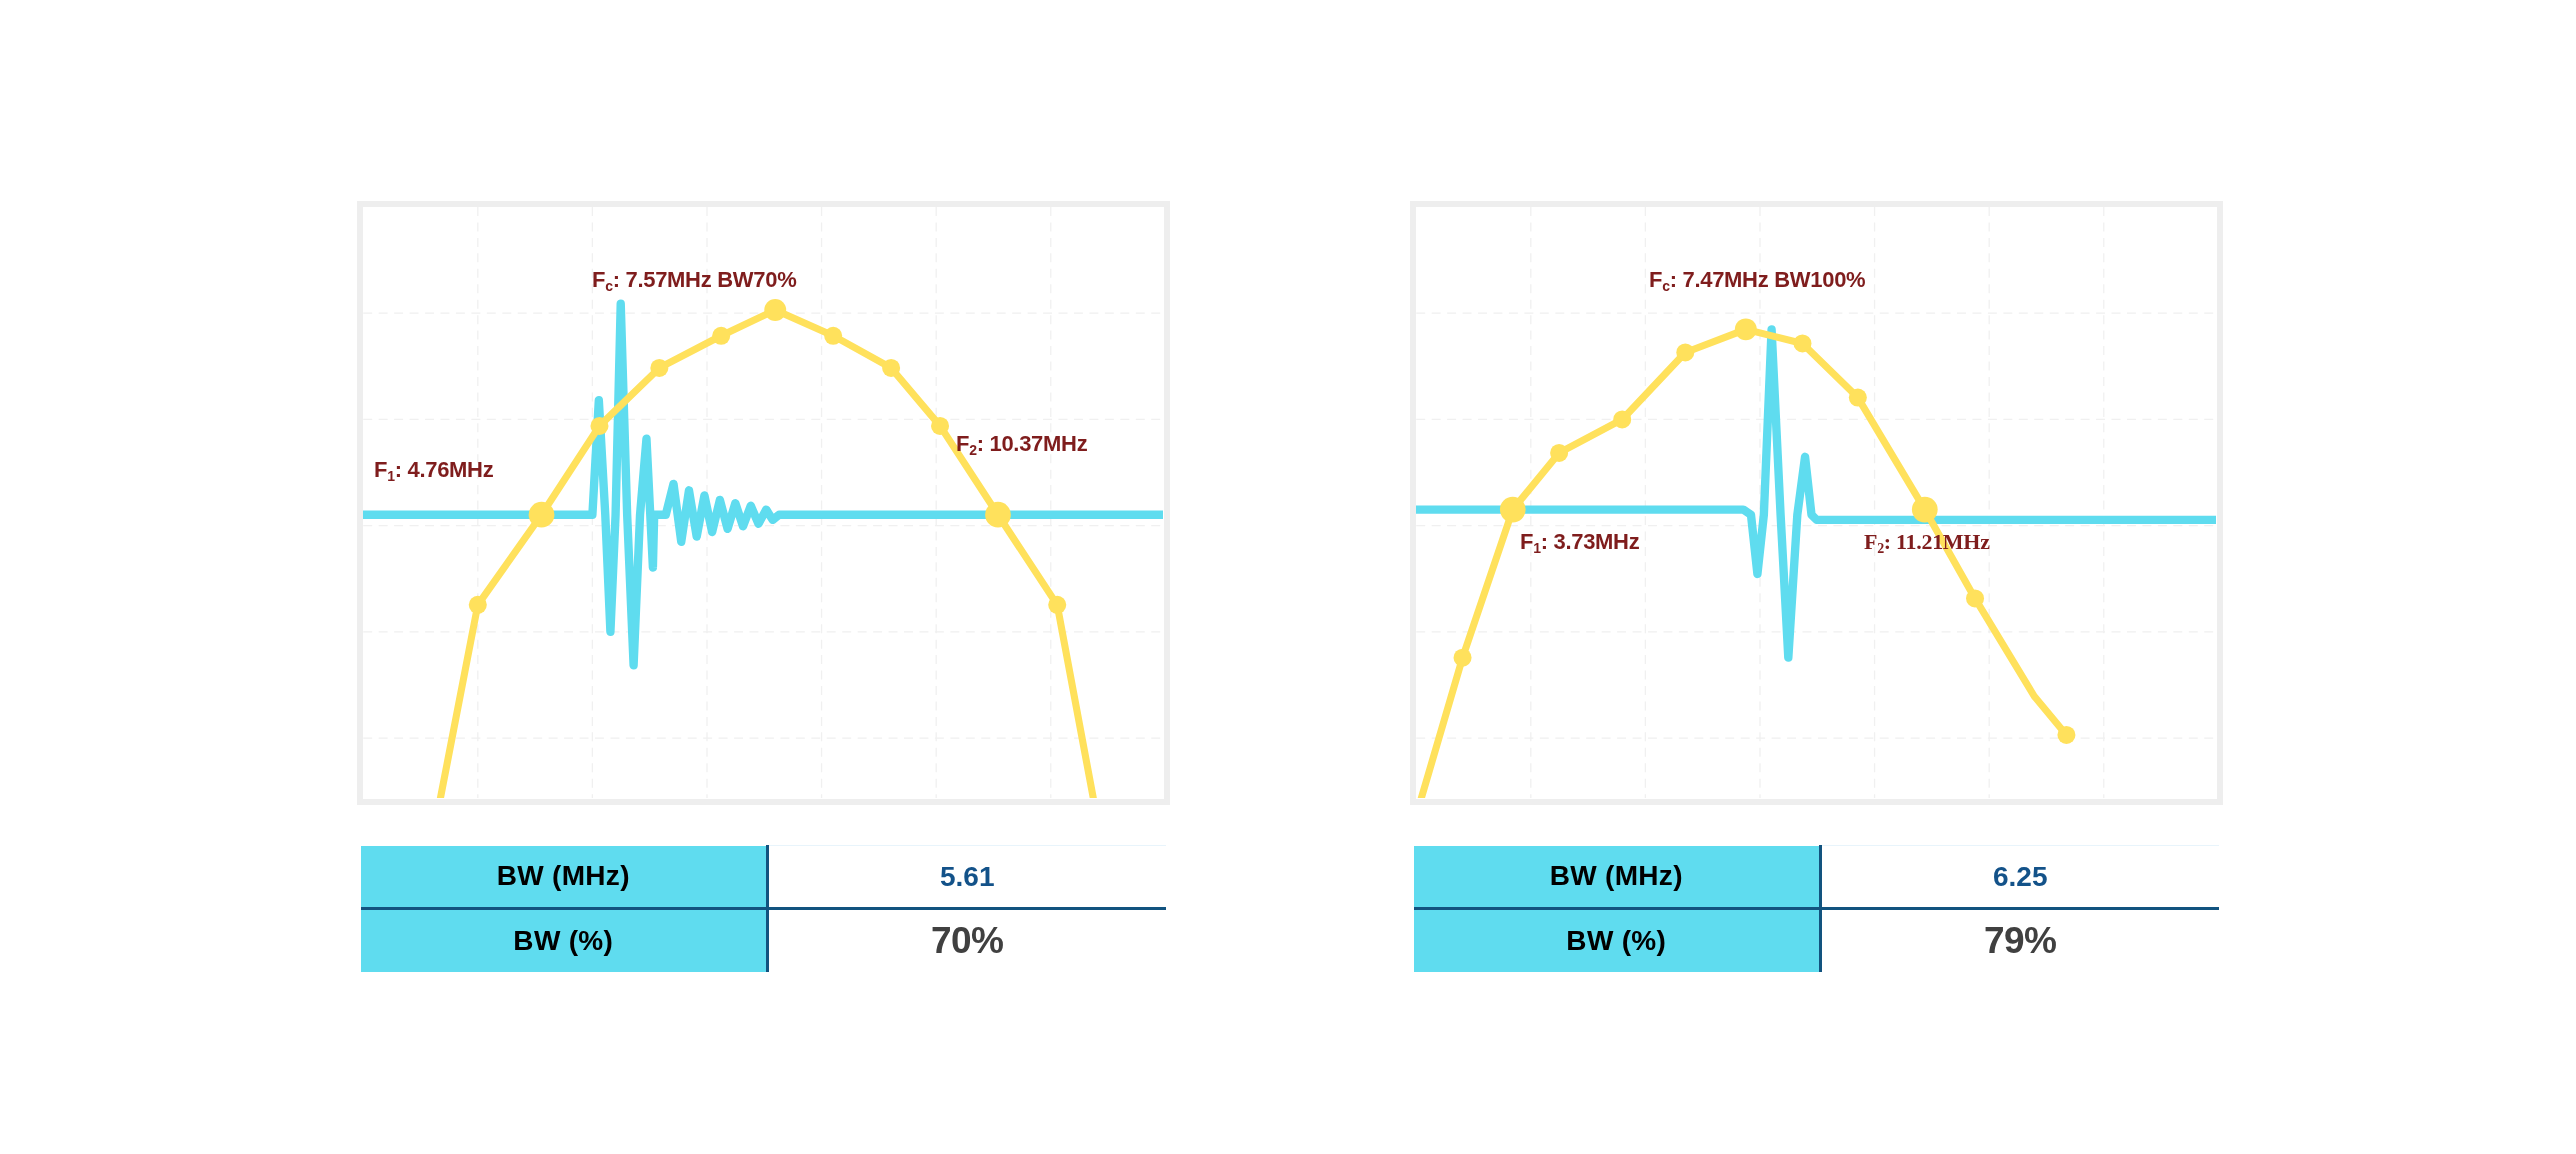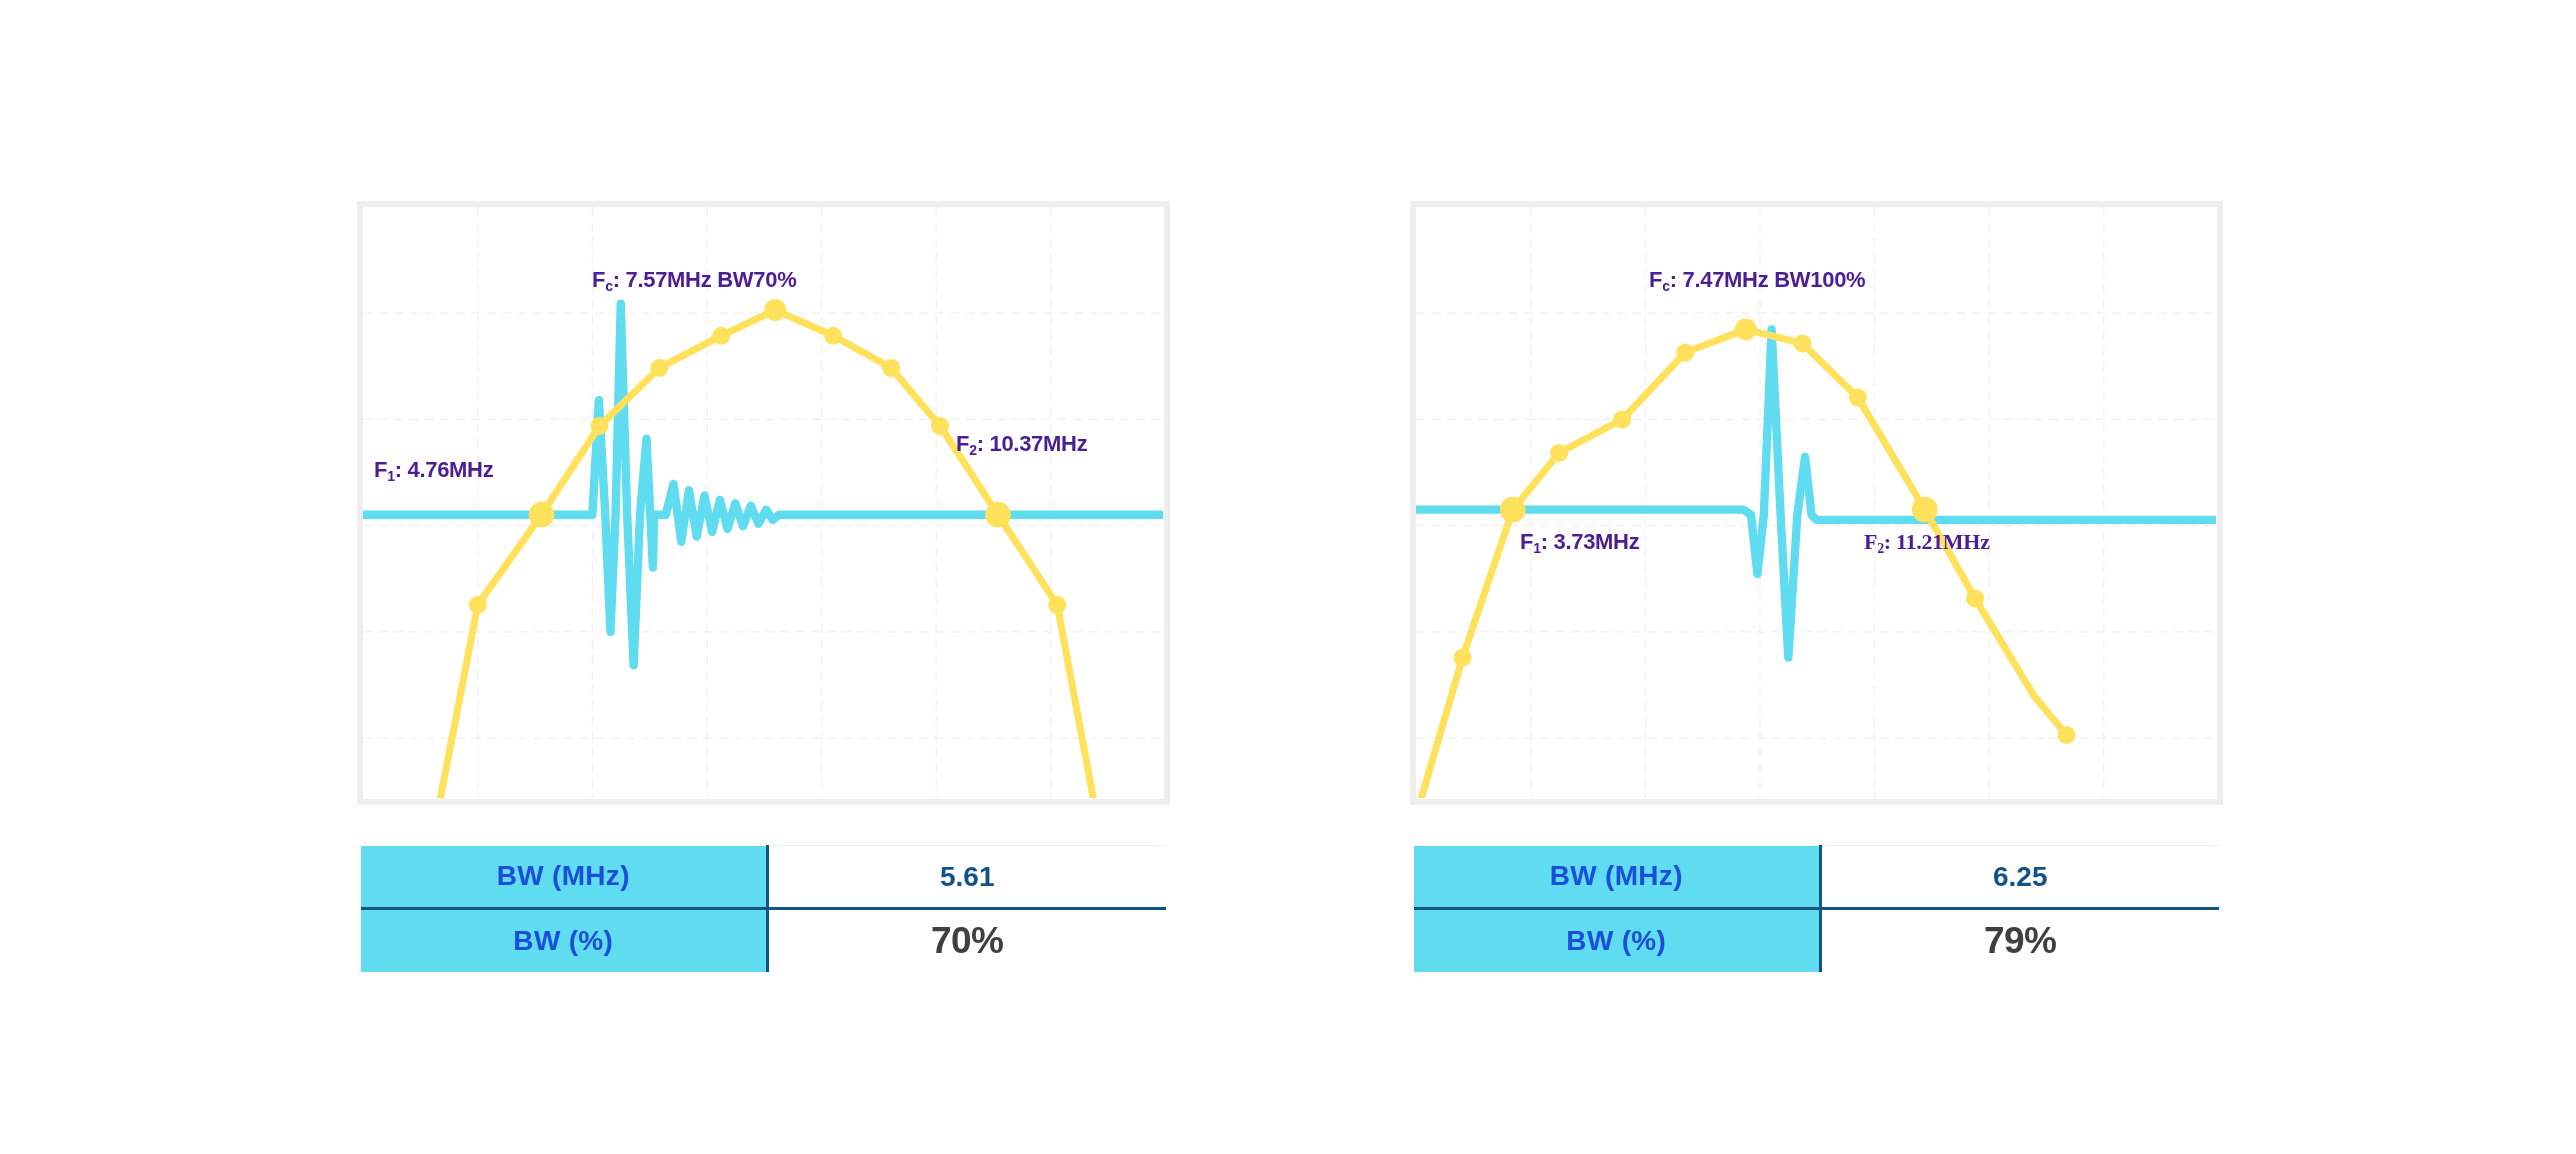--- a/index.html
+++ b/index.html
@@ -18,21 +18,21 @@
     border:6.4px solid #eeeeee;
     background:#ffffff;
     box-sizing:border-box;
   }
   .plot-inner{position:absolute;inset:0;overflow:hidden;}
   .plot-svg{position:absolute;left:0;top:0;}
 
   
   .plot-label{
     position:absolute;
-    color:#4c1d95;
+    color:#7f1d1d;
     font-weight:bold;
     font-size:22px;
     letter-spacing:-0.3px;
     white-space:nowrap;
     line-height:1;
   }
   .plot-label sub{
     font-size:14px;
     vertical-align:-3.9px;
     font-weight:bold;
@@ -48,21 +48,21 @@
     padding:0;
     margin:0;
     height:63px;
     text-align:center;
     vertical-align:middle;
     font-weight:bold;
     box-sizing:border-box;
   }
   .lbl-cell{
     background:#5FDCEF;
-    color:#1d4ed8;
+    color:#000000;
     font-size:28px;
     border-right:3.2px solid #12537F;
     letter-spacing:0.3px;
   }
   .val-cell{
     background:#ffffff;
     color:#135289;
     font-size:28px;
   }
   .val-cell.pct{

